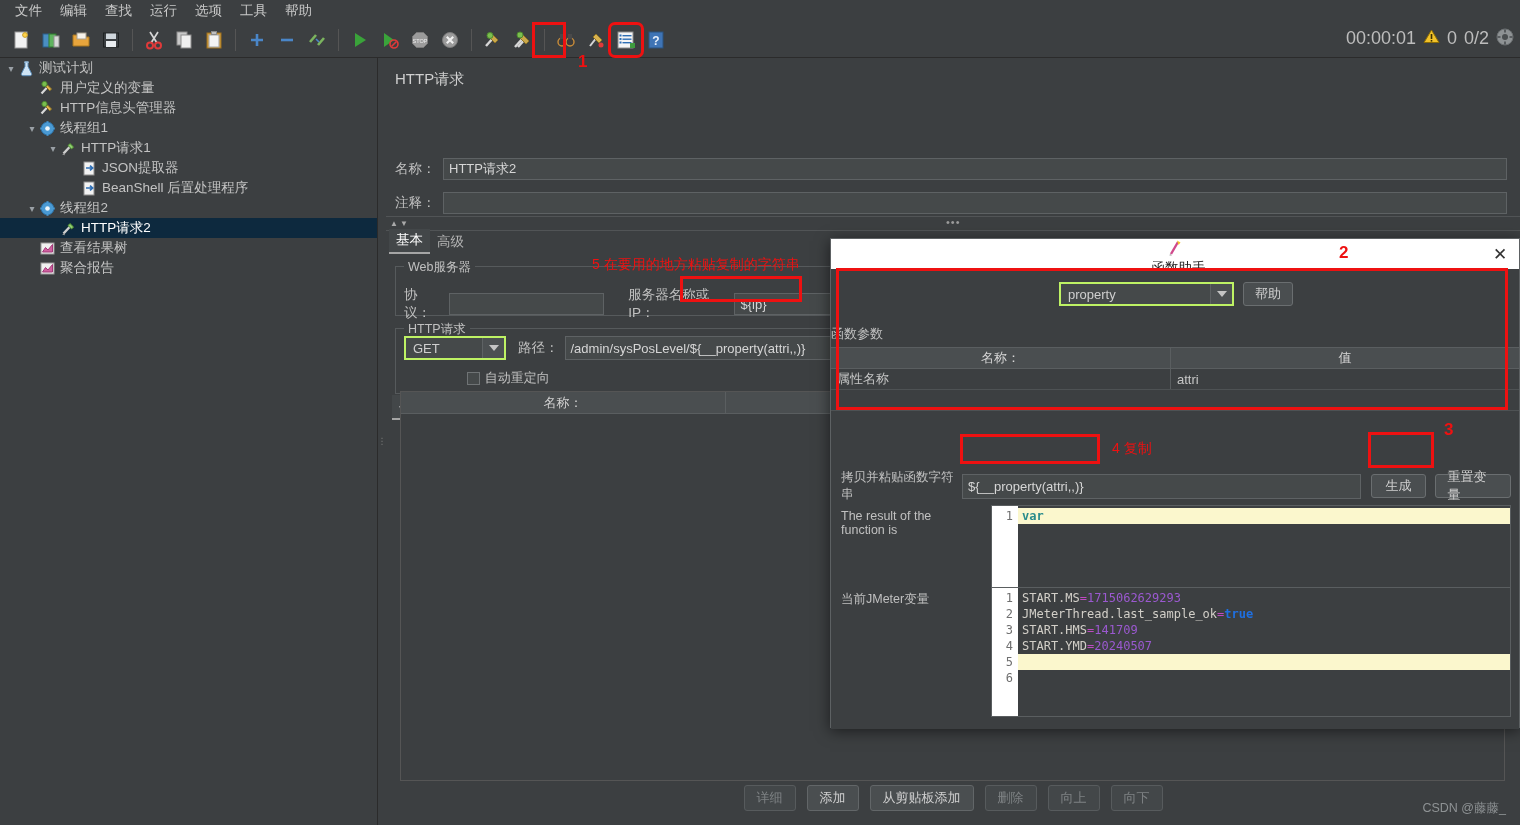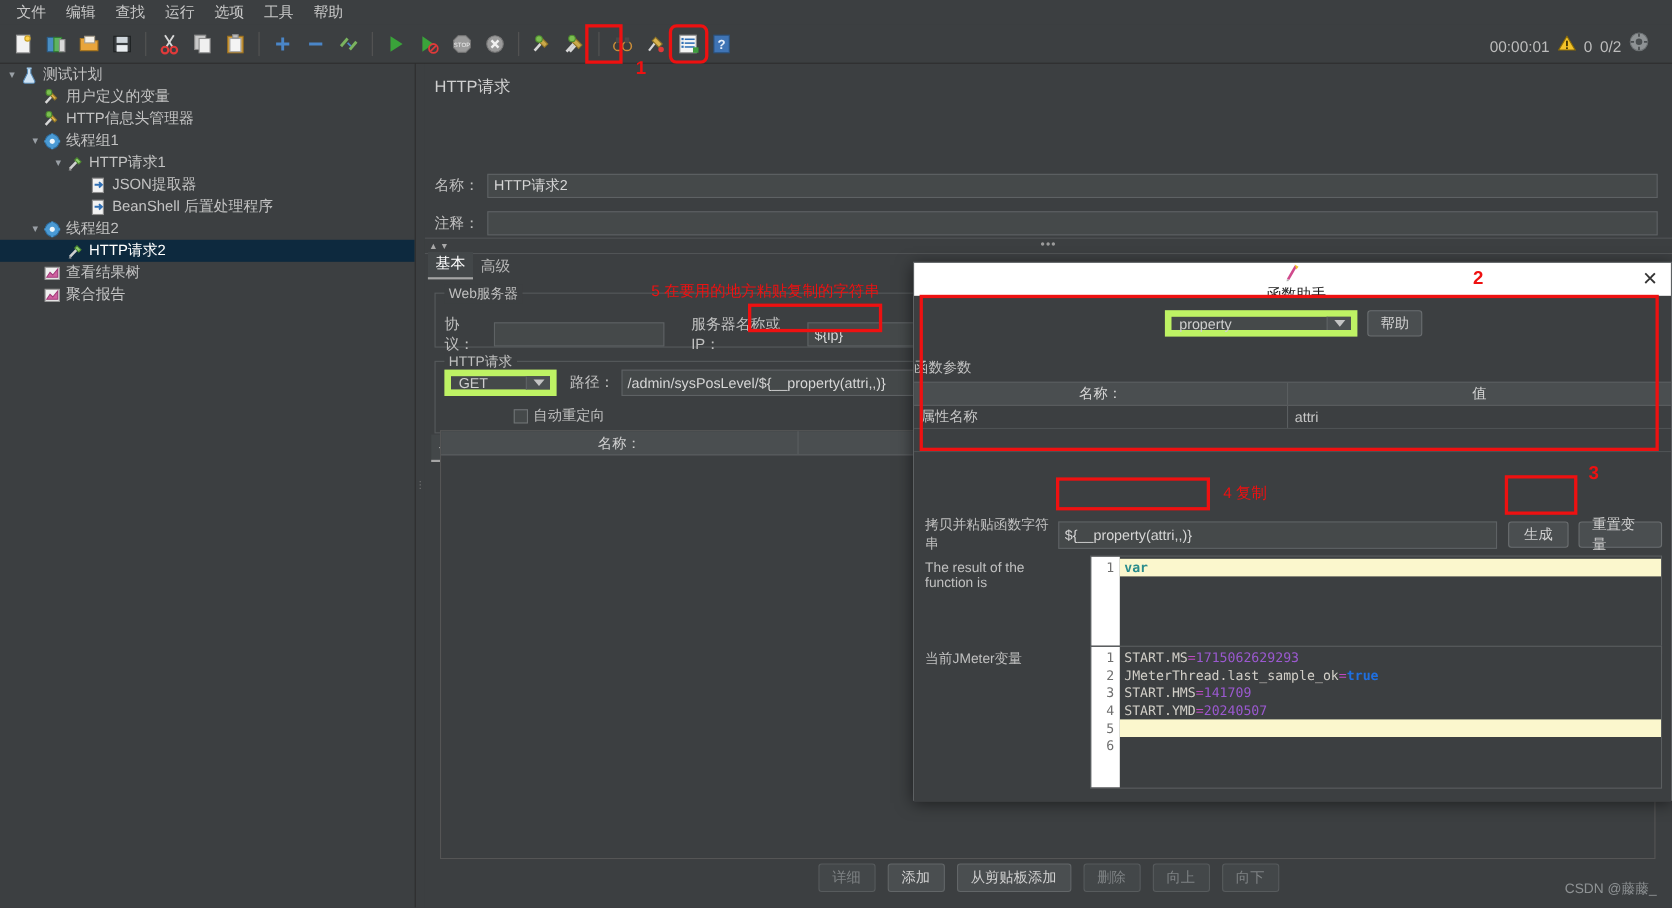--- a/index.html
+++ b/index.html
@@ -32,22 +32,22 @@
     border-bottom: 1px solid #2b2b2b;
     padding-left: 6px;
   }
   .tbtn {
     width: 26px; height: 26px; margin: 0 2px;
     display: flex; align-items: center; justify-content: center;
     border-radius: 2px; cursor: default; position: relative;
   }
   .tsep { width: 1px; height: 22px; background: #555; margin: 0 6px; }
   .toolbar-right {
-    margin-left: auto; display: flex; align-items: flex-end;
-    gap: 7px; padding-right: 21px; color: #bdbdbd; font-size: 14px;
+    margin-left: auto; display: flex; align-items: flex-start;
+    gap: 7px; padding-right: 6px; color: #bdbdbd; font-size: 18px;
   }
 
   
   .treepanel {
     position: absolute; top: 58px; left: 0; width: 378px; height: 767px;
     background: #3c3f41; overflow: hidden;
     border-right: 1px solid #2b2b2b;
   }
   .trow {
     display: flex; align-items: center; height: 20px;
@@ -105,21 +105,21 @@
 
   .groupbox {
     position: absolute; border: 1px solid #565a5c;
   }
   .grouptitle {
     position: absolute; top: -8px; left: 8px; padding: 0 4px;
     background: #3c3f41; font-size: 12.5px; color: #c0c0c0;
   }
 
   .combo {
-    height: 24px; background: #45494a; border: 6px solid #bef264;
+    height: 24px; background: #45494a; border: 2px solid #bef264;
     display: flex; align-items: center; color: #cfcfcf;
     font-size: 13px; padding-left: 7px; position: relative;
   }
   .combo .arrow {
     position: absolute; right: 0; top: 0; bottom: 0; width: 22px;
     display: flex; align-items: center; justify-content: center;
     border-left: 1px solid #5e6264; background: #4c5052;
   }
   .combo .arrow::after {
     content: ""; border-left: 5px solid transparent; border-right: 5px solid transparent;

